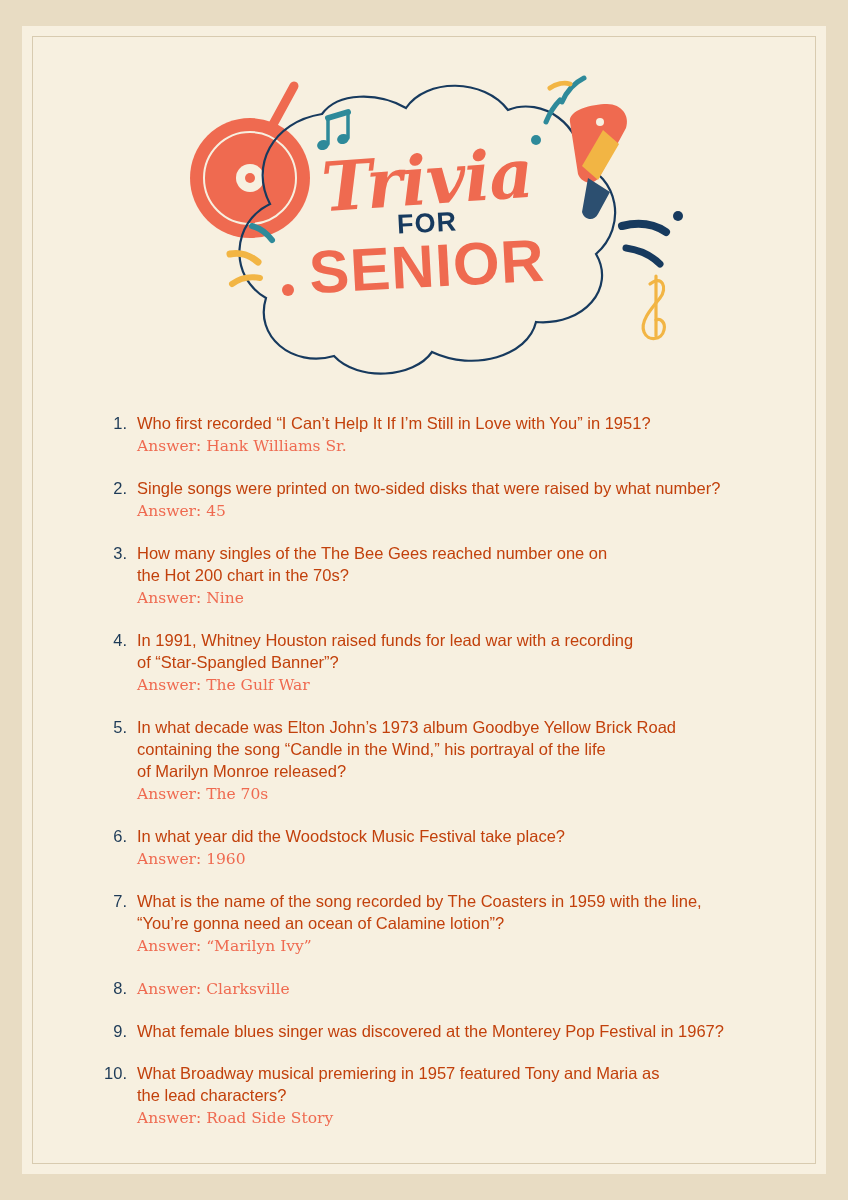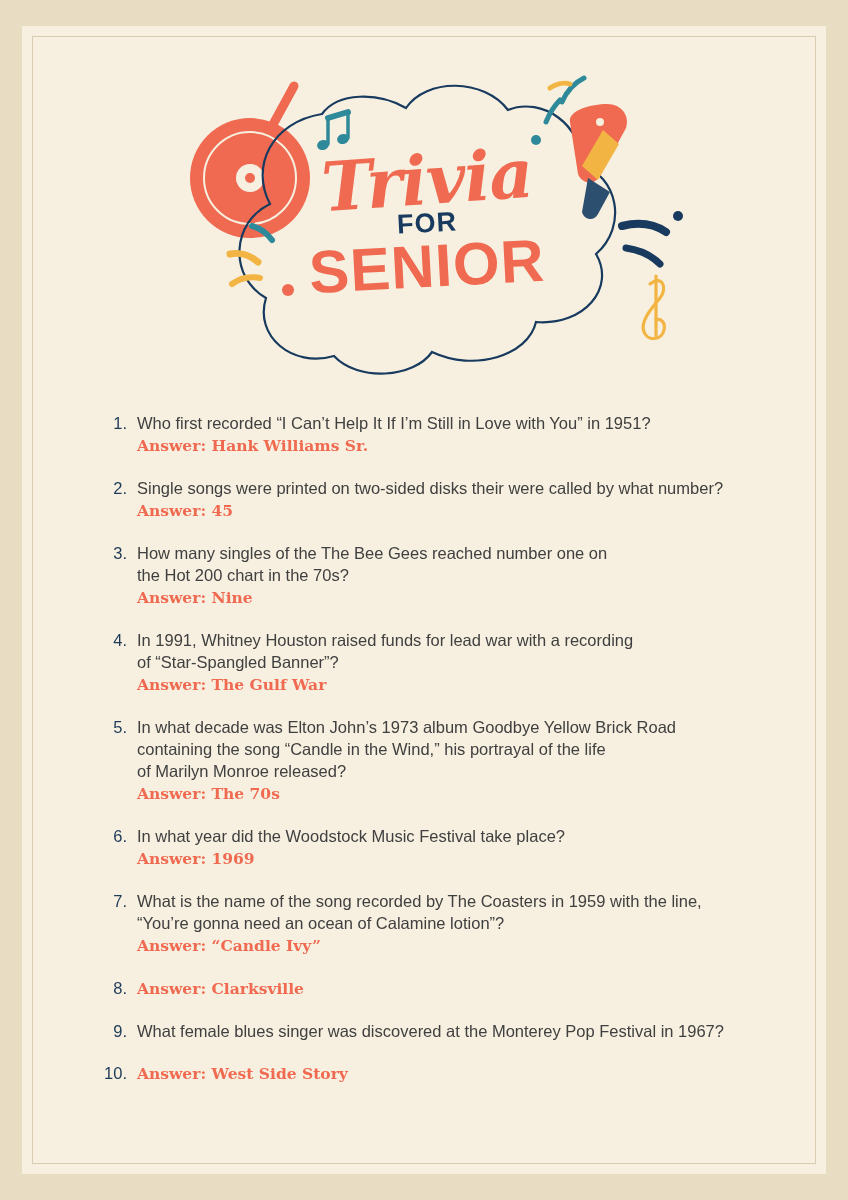--- a/index.html
+++ b/index.html
@@ -101,31 +101,30 @@
     min-width: 30px;
     text-align: right;
     padding-right: 10px;
     font-size: 16.5px;
     color: #1d3a57;
     line-height: 22px;
   }
   .qbody { flex: 1; }
   .qtext {
     font-size: 16.5px;
-    color: #404040;
+    color: #c2410c;
     line-height: 22px;
     white-space: pre-line;
   }
   .qans {
     font-family: "DejaVu Serif", serif;
     font-size: 15.5px;
     color: #ef6a50;
     line-height: 22px;
     margin-top: 1px;
-    font-weight: bold;
   }
 </style>
 </head>
 <body>
 
 <div class="page">
   <div class="inner-border"></div>
 
   <div class="header">
     <div class="blob-wrap">
@@ -204,21 +203,21 @@
       <div class="qnum">1.</div>
       <div class="qbody">
         <div class="qtext">Who first recorded “I Can’t Help It If I’m Still in Love with You” in 1951?</div>
         <div class="qans">Answer: Hank Williams Sr.</div>
       </div>
     </div>
 
     <div class="qitem">
       <div class="qnum">2.</div>
       <div class="qbody">
-        <div class="qtext">Single songs were printed on two-sided disks their were called by what number?</div>
+        <div class="qtext">Single songs were printed on two-sided disks that were raised by what number?</div>
         <div class="qans">Answer: 45</div>
       </div>
     </div>
 
     <div class="qitem">
       <div class="qnum">3.</div>
       <div class="qbody">
         <div class="qtext">How many singles of the The Bee Gees reached number one on
 the Hot 200 chart in the 70s?</div>
         <div class="qans">Answer: Nine</div>
@@ -241,48 +240,50 @@
 containing the song “Candle in the Wind,” his portrayal of the life
 of Marilyn Monroe released?</div>
         <div class="qans">Answer: The 70s</div>
       </div>
     </div>
 
     <div class="qitem">
       <div class="qnum">6.</div>
       <div class="qbody">
         <div class="qtext">In what year did the Woodstock Music Festival take place?</div>
-        <div class="qans">Answer: 1969</div>
+        <div class="qans">Answer: 1960</div>
       </div>
     </div>
 
     <div class="qitem">
       <div class="qnum">7.</div>
       <div class="qbody">
         <div class="qtext">What is the name of the song recorded by The Coasters in 1959 with the line,
 “You’re gonna need an ocean of Calamine lotion”?</div>
-        <div class="qans">Answer: “Candle Ivy”</div>
+        <div class="qans">Answer: “Marilyn Ivy”</div>
       </div>
     </div>
 
     <div class="qitem">
       <div class="qnum">8.</div>
       <div class="qbody">
         <div class="qans">Answer: Clarksville</div>
       </div>
     </div>
 
     <div class="qitem">
       <div class="qnum">9.</div>
       <div class="qbody">
         <div class="qtext">What female blues singer was discovered at the Monterey Pop Festival in 1967?</div>
       </div>
     </div>
 
     <div class="qitem">
       <div class="qnum">10.</div>
       <div class="qbody">
-        <div class="qans">Answer: West Side Story</div>
+        <div class="qtext">What Broadway musical premiering in 1957 featured Tony and Maria as
+the lead characters?</div>
+        <div class="qans">Answer: Road Side Story</div>
       </div>
     </div>
 
   </div>
 </div>
 
 </body></html>

